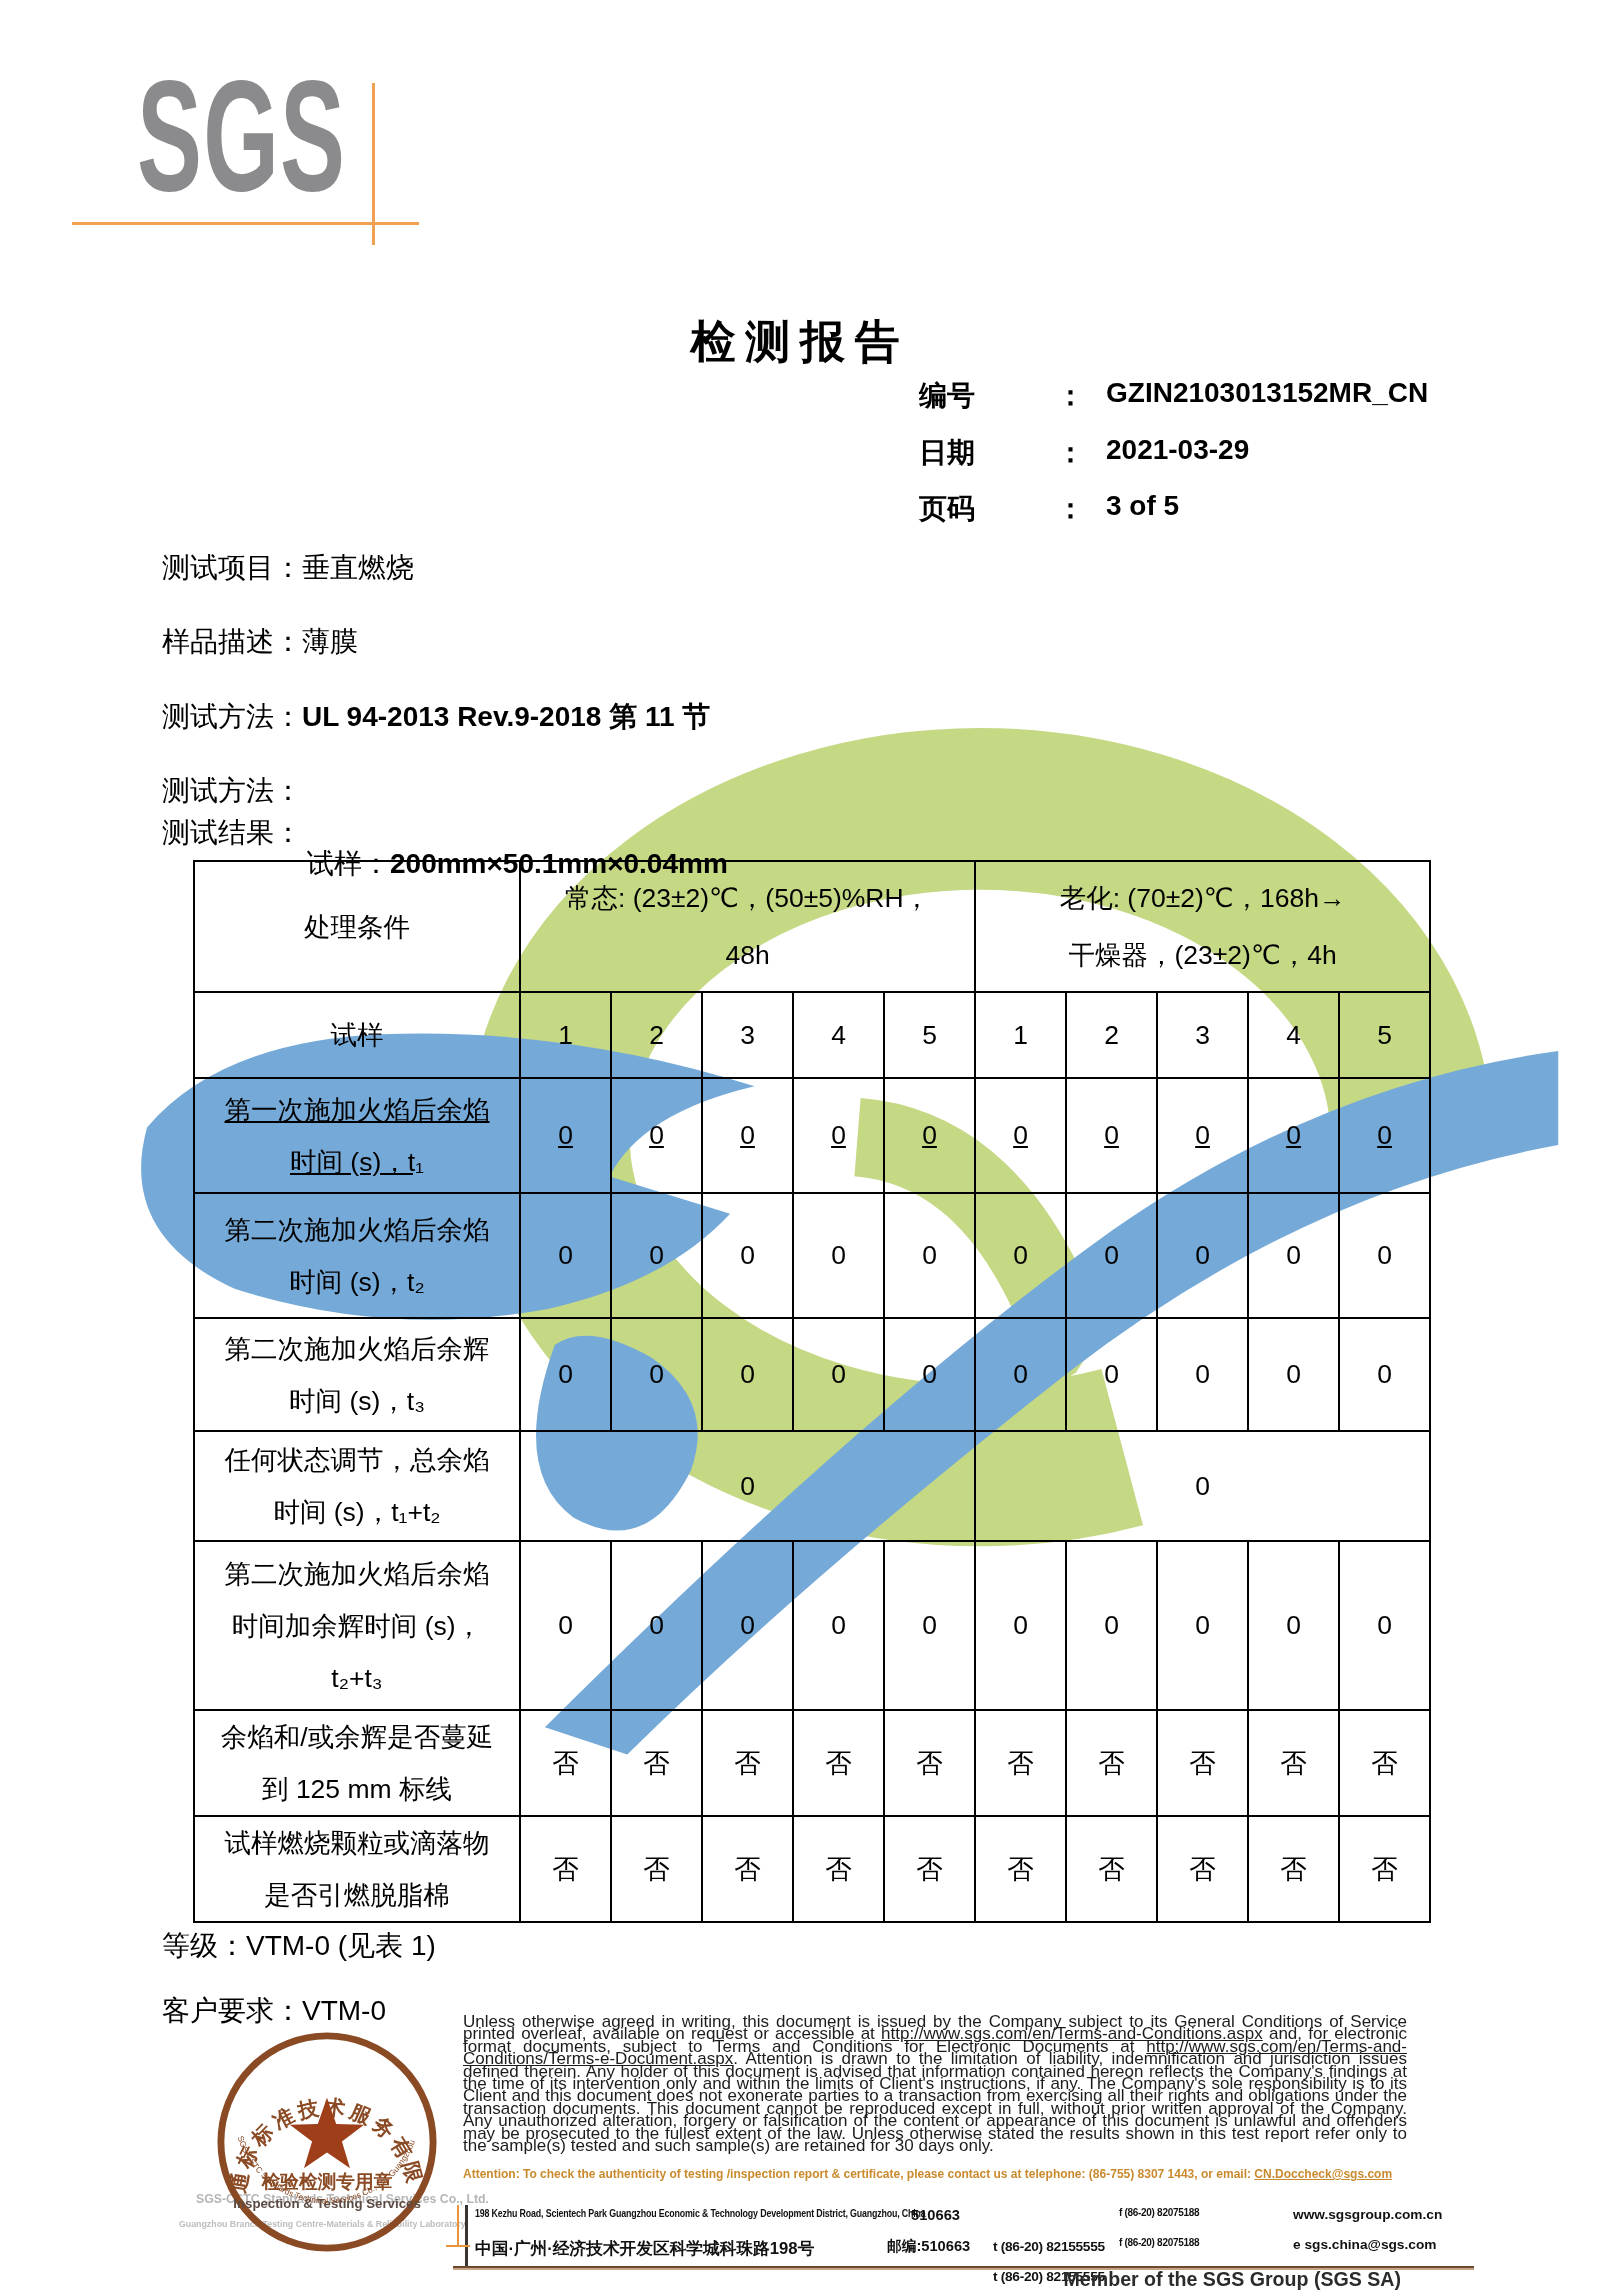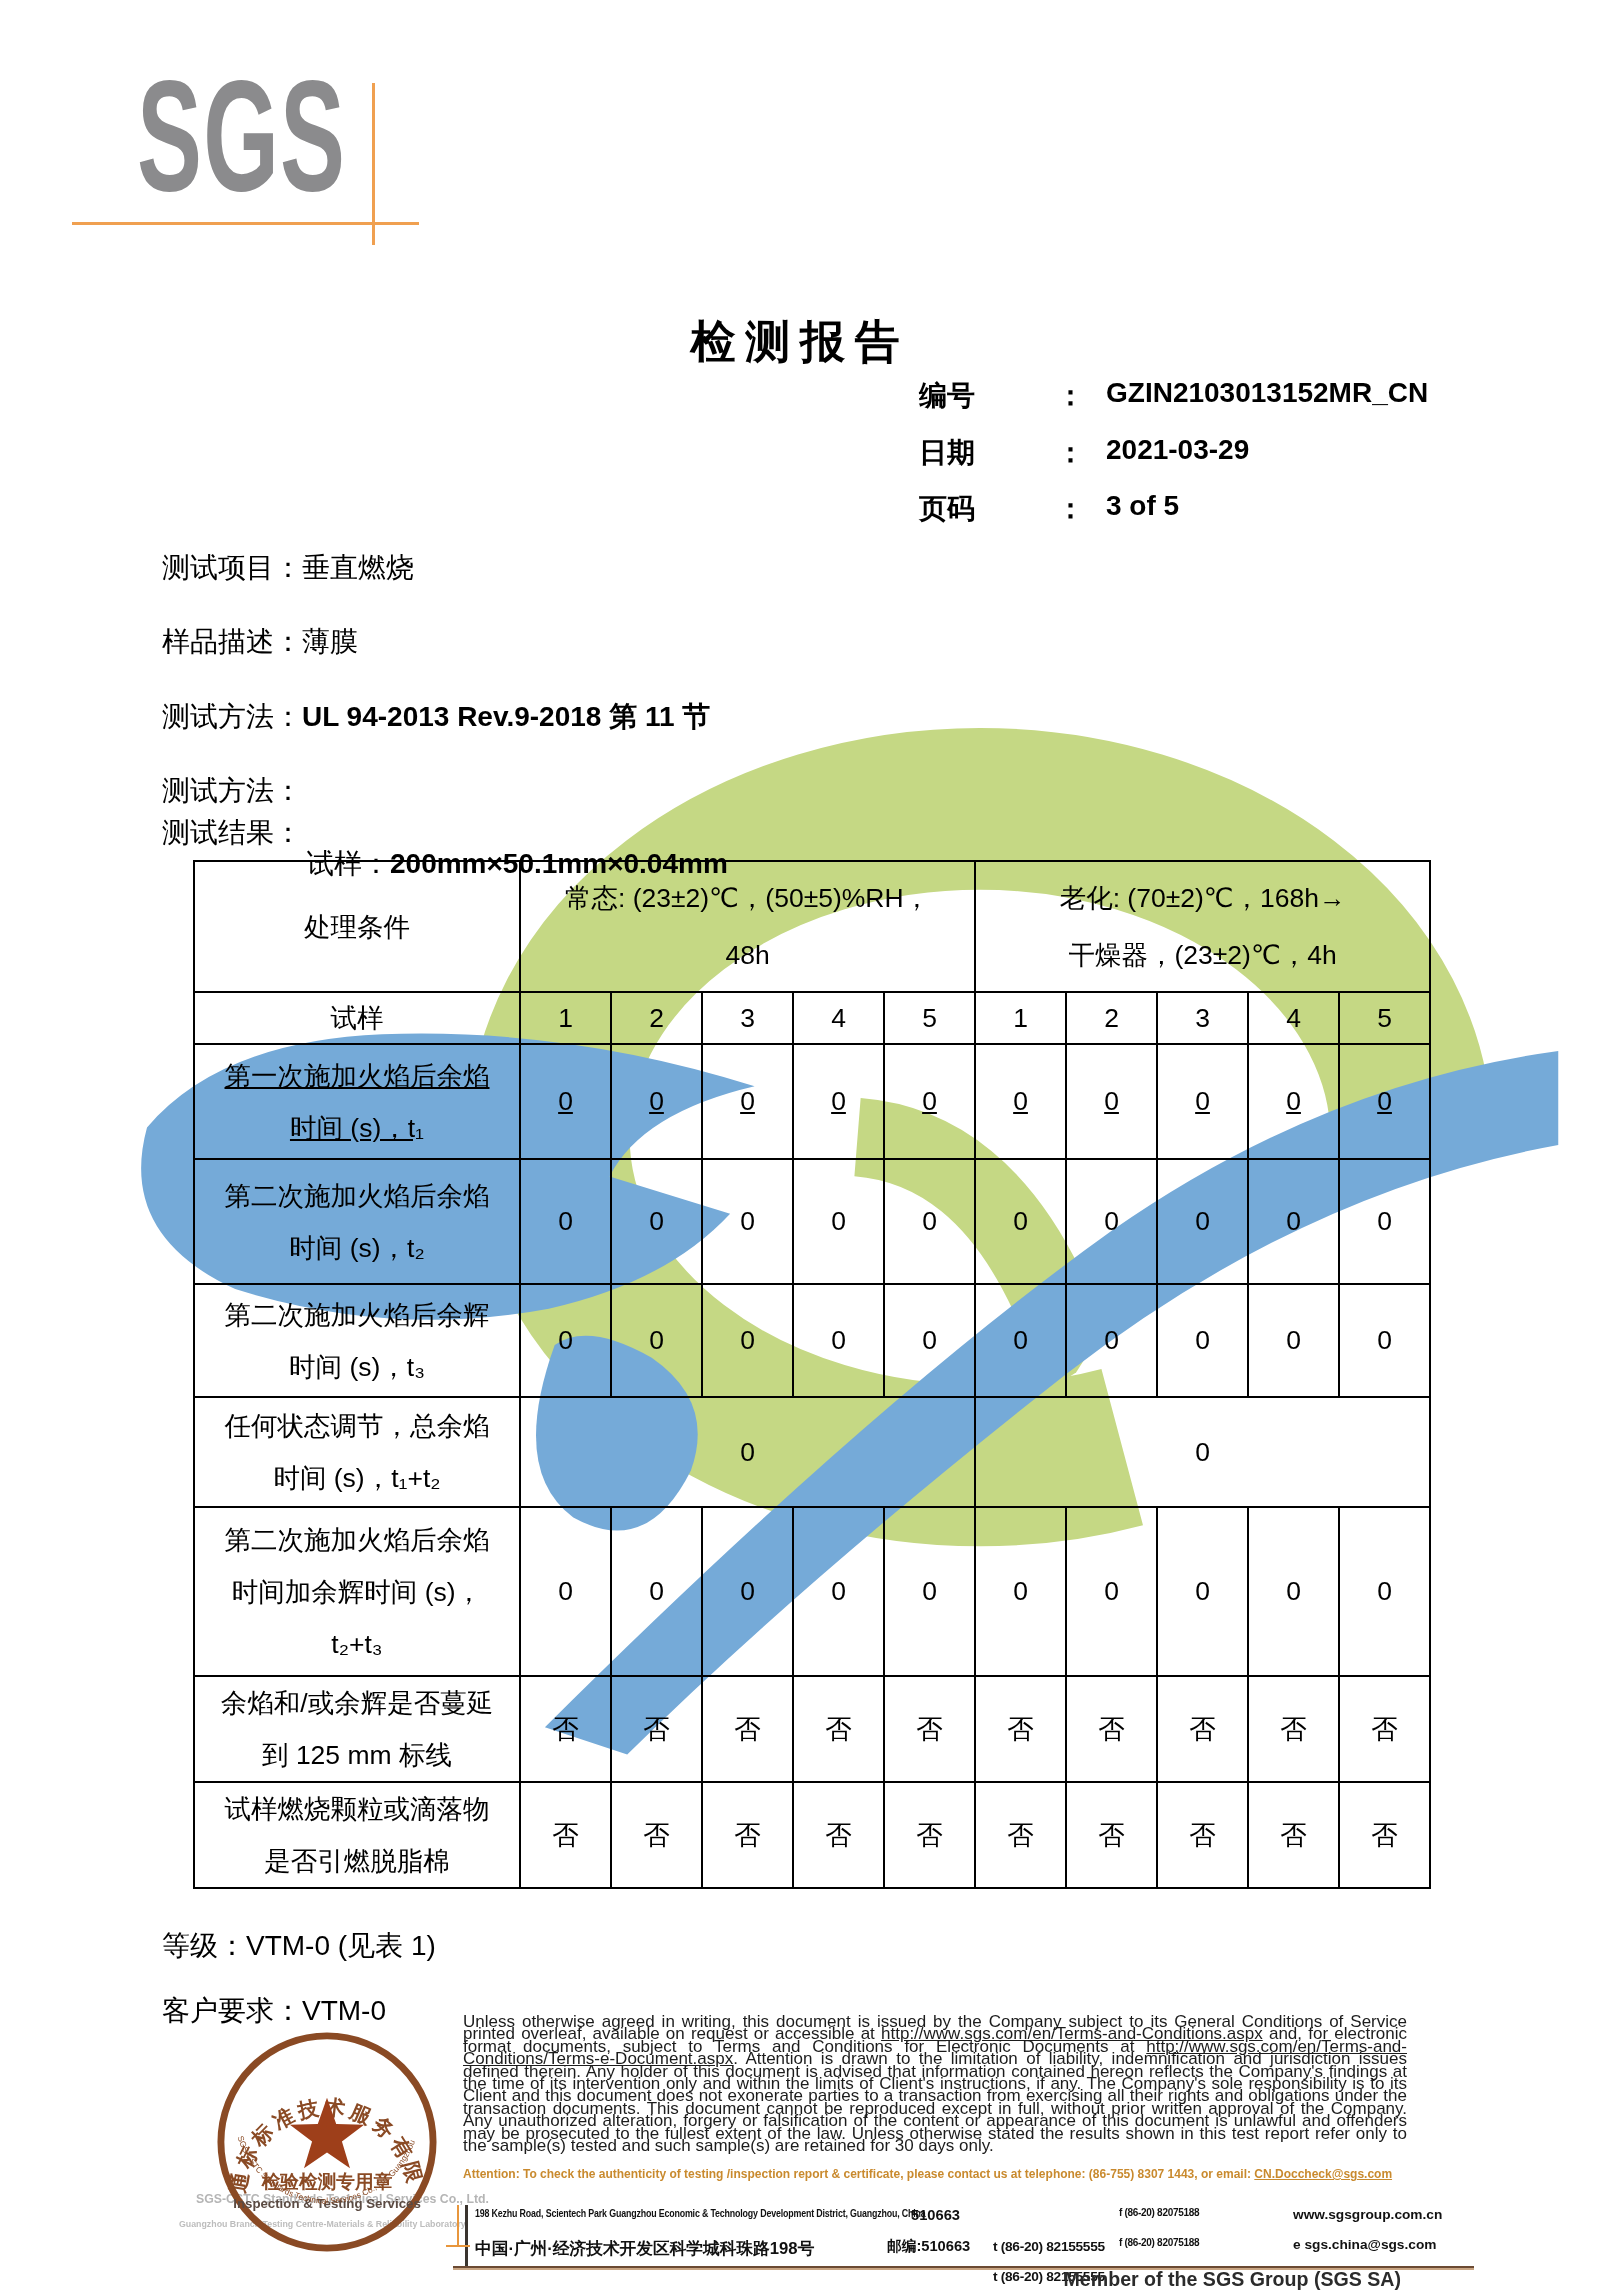--- a/index.html
+++ b/index.html
@@ -21,21 +21,21 @@
   
   .info-row{position:absolute;left:162px;font-size:28px;z-index:2;}
   .info-row .val-b{font-weight:bold;}
   
   .rtbl{position:absolute;left:193px;top:860px;z-index:1;border-collapse:collapse;table-layout:fixed;
         width:1238px;background:transparent;}
   .rtbl td{border:2.5px solid #000;text-align:center;vertical-align:middle;font-size:26.5px;padding:0;
            background:transparent;}
   .rtbl .lblcell div{line-height:52px;}
   .rtbl .gcell div{line-height:57px;}
-  .rh1{height:131px;} .rh2{height:52px;} .rh3{height:115px;text-decoration:underline;} .rh4{height:125px;} .rh5{height:113px;}
+  .rh1{height:131px;} .rh2{height:86px;} .rh3{height:115px;text-decoration:underline;} .rh4{height:125px;} .rh5{height:113px;}
   .rh6{height:110px;} .rh7{height:169px;} .rh8{height:105px;} .rh9{height:104px;}
   
   .rating-row{position:absolute;left:162px;font-size:28px;z-index:2;}
   
   .company-gray1{position:absolute;left:196px;top:2192px;font-size:12.3px;font-weight:bold;color:#b5b5b5;z-index:1;white-space:nowrap;}
   .company-gray2{position:absolute;left:179px;top:2219px;font-size:8.8px;font-weight:bold;color:#bdbdbd;z-index:1;white-space:nowrap;}
   .seal{position:absolute;left:216px;top:2031px;z-index:2;}
   .disclaimer{position:absolute;left:463px;top:2016px;width:944px;font-size:17px;line-height:12.4px;
               text-align:justify;color:#1c1c1c;z-index:2;}
   .disclaimer .url{text-decoration:underline;}

